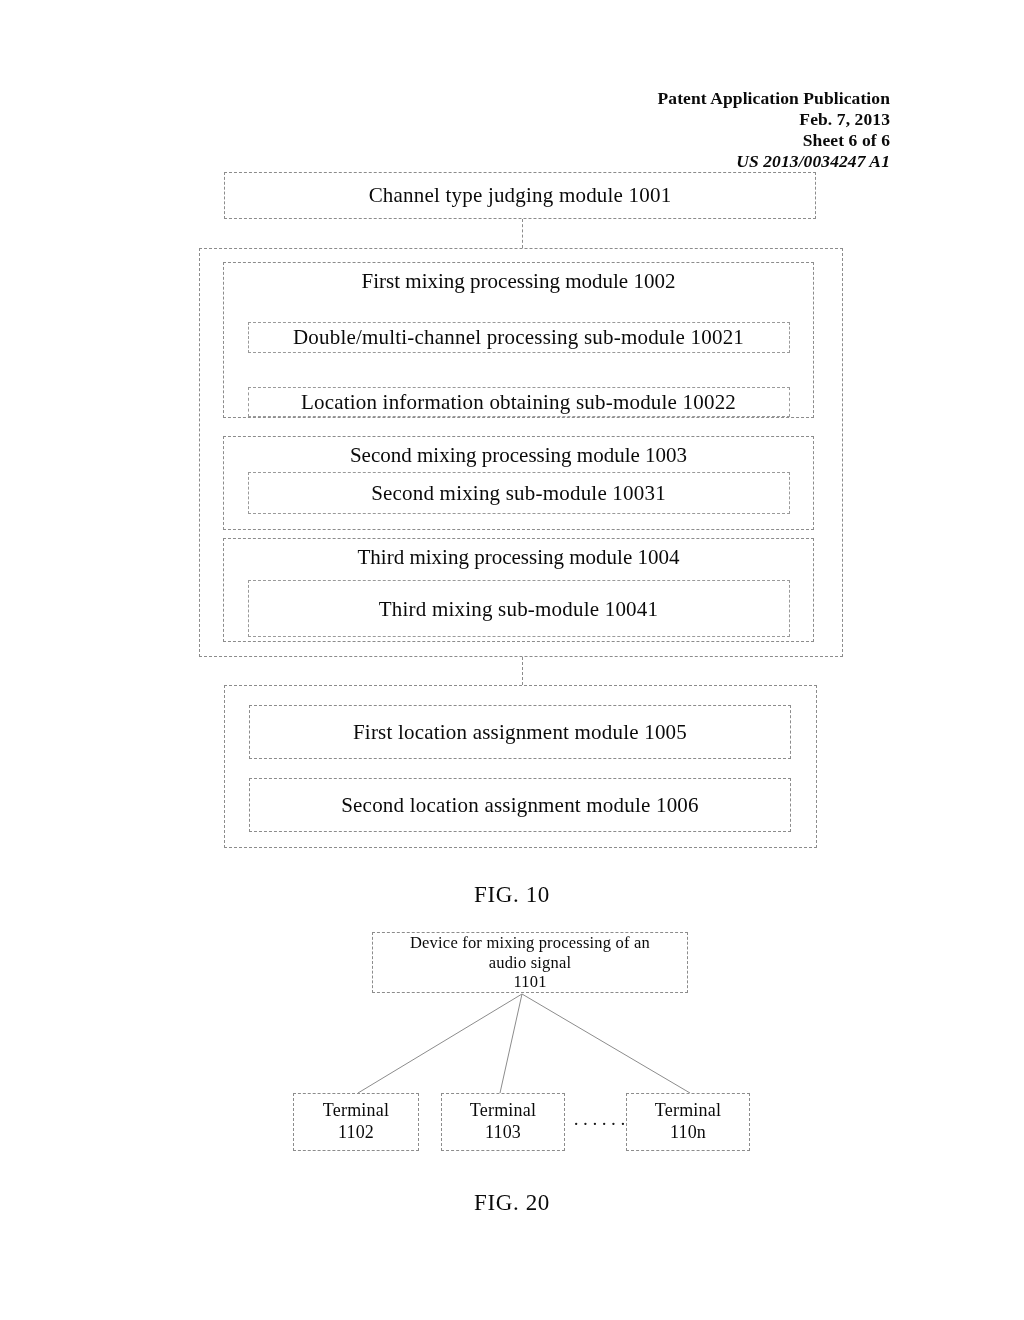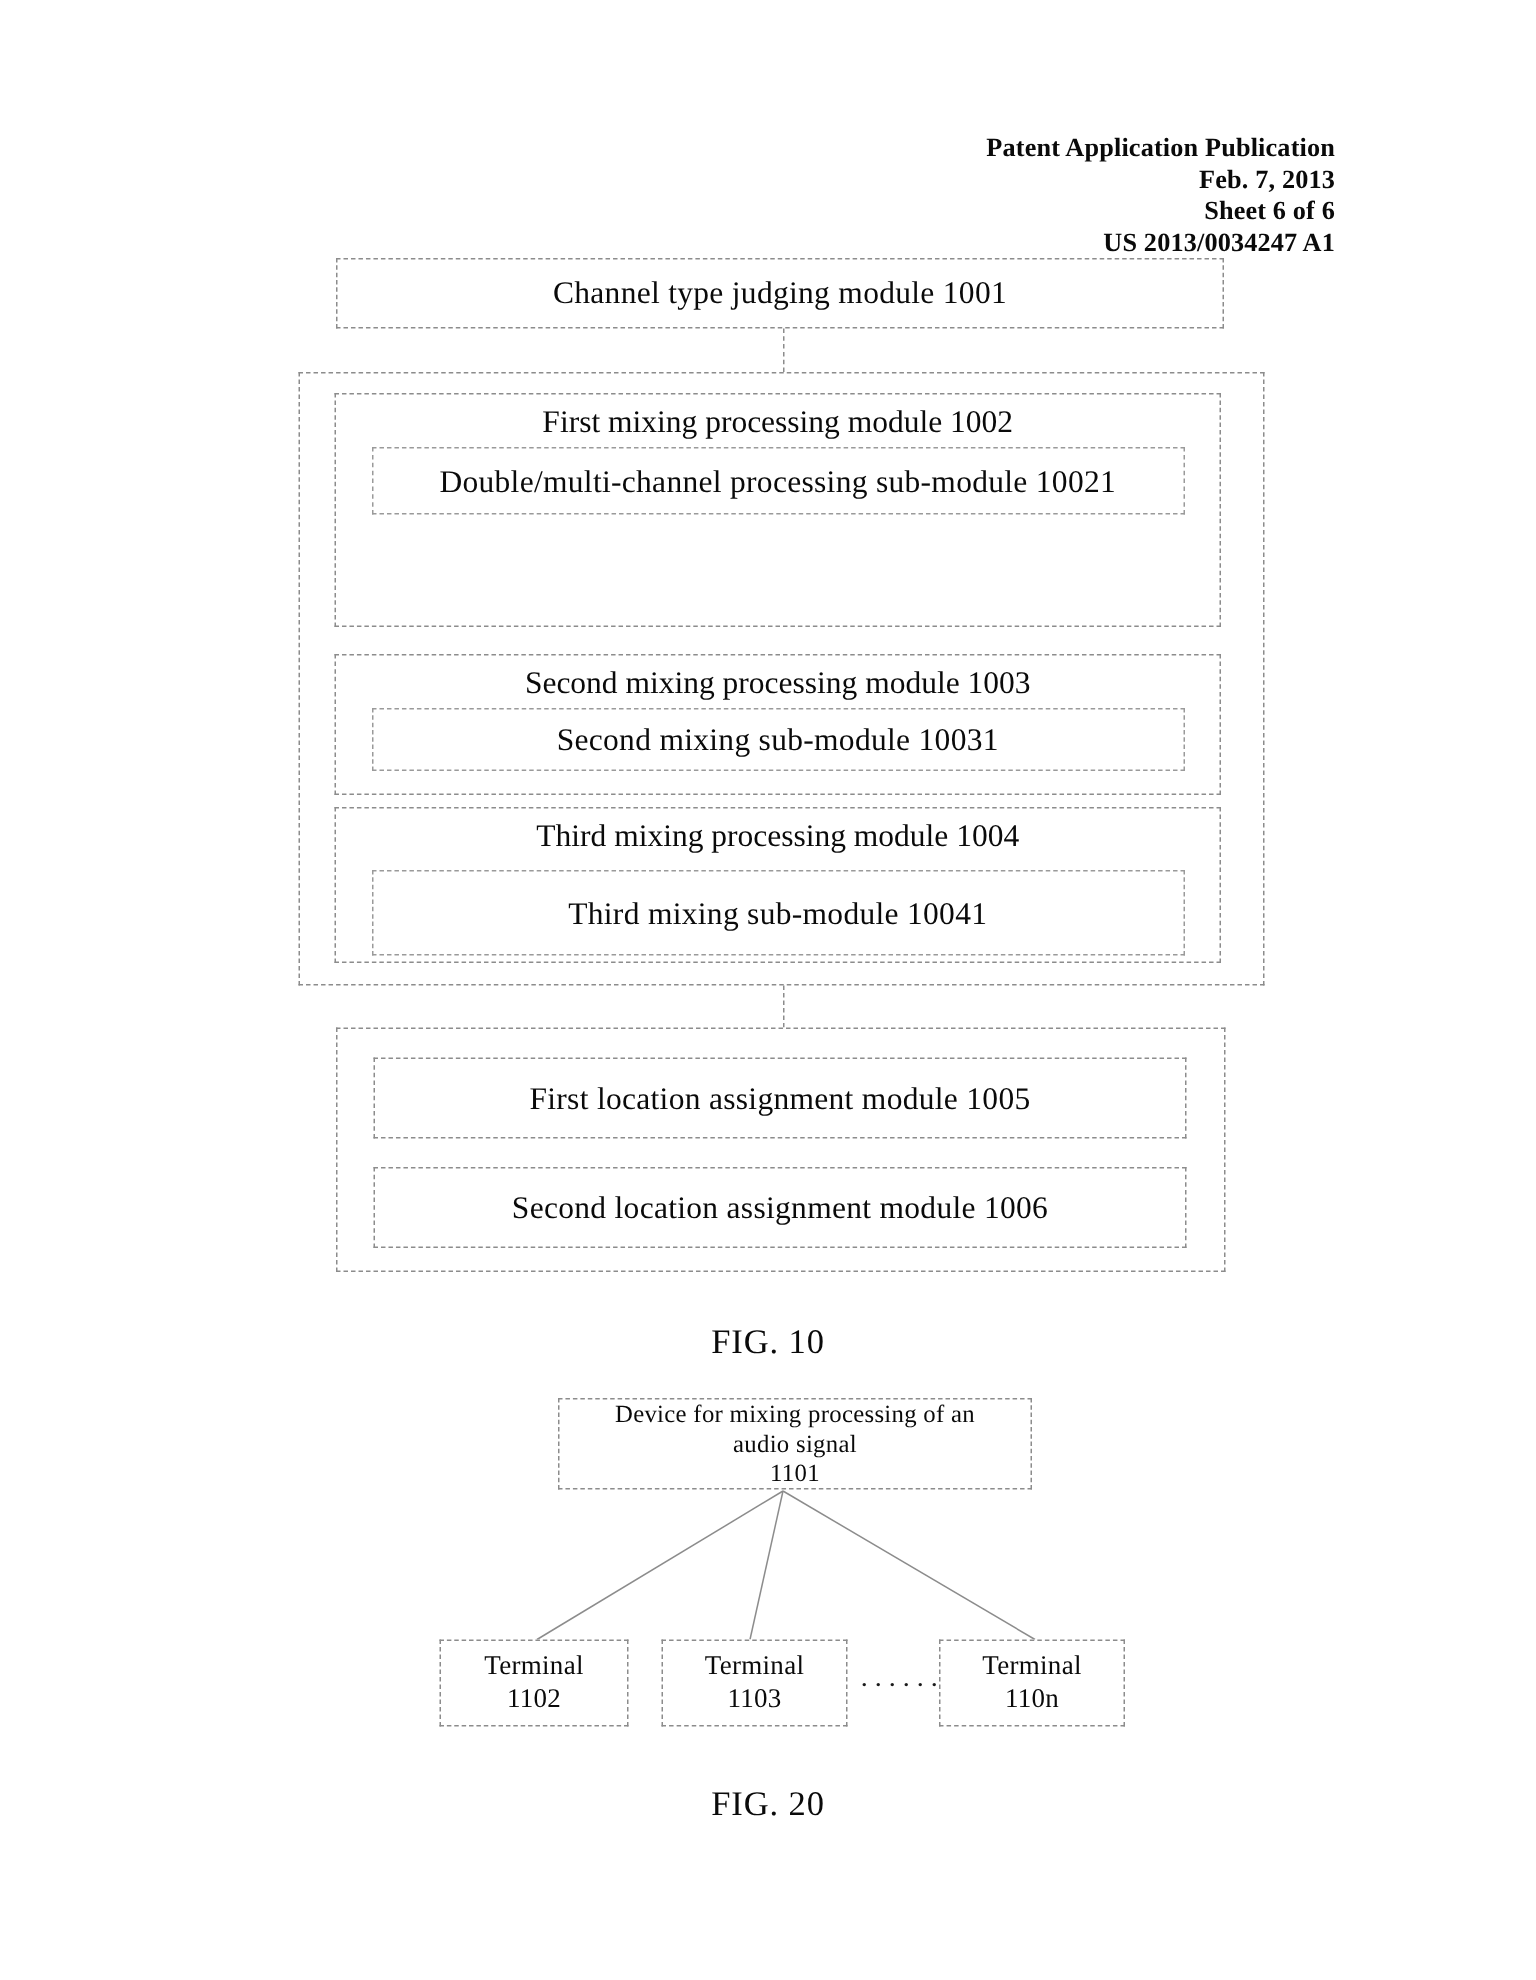--- a/index.html
+++ b/index.html
@@ -27,21 +27,21 @@
     align-items: flex-end;
     font-weight: bold;
     font-size: 17.5px;
     letter-spacing: 0.1px;
     white-space: nowrap;
     flex-direction: column;
   }
   .hdr-pub   { }
   .hdr-date  { margin-left: 48px; }
   .hdr-sheet { margin-left: 22px; }
-  .hdr-num   { margin-left: 64px; }
+  .hdr-num   { margin-left: 64px; font-style: italic; }
 
   
   .box {
     position: absolute;
     box-sizing: border-box;
     border: 1px dashed #8c8c8c;
     background: #ffffff;
     display: flex;
     align-items: center;
     justify-content: center;
@@ -129,24 +129,27 @@
 </div>
 
 <div class="box" style="left:224px; top:172px; width:592px; height:47px;">
   <span class="lbl">Channel type judging module 1001</span>
 </div>
 
 <div class="vline" style="left:522px; top:219px; height:29px;"></div>
 
 <div class="box" style="left:199px; top:248px; width:644px; height:409px; display:block;"></div>
 
-<div class="module" style="left:223px; top:262px; width:591px; height:156px;">
+<div class="module" style="left:223px; top:262px; width:591px; height:156px;gap:24px;">
   <div class="module-title">First mixing processing module 1002</div>
   <div class="submodule" style="width:542px; height:45px; margin-bottom:10px;">
     <span class="lbl">Double/multi-channel processing sub-module 10021</span>
+  </div>
+  <div class="submodule" style="width:542px; height:45px;">
+    <span class="lbl">Location information obtaining sub-module 10022</span>
   </div>
 </div>
 
 <div class="module" style="left:223px; top:436px; width:591px; height:94px;">
   <div class="module-title">Second mixing processing module 1003</div>
   <div class="submodule" style="width:542px; height:42px;">
     <span class="lbl">Second mixing sub-module 10031</span>
   </div>
 </div>
 

